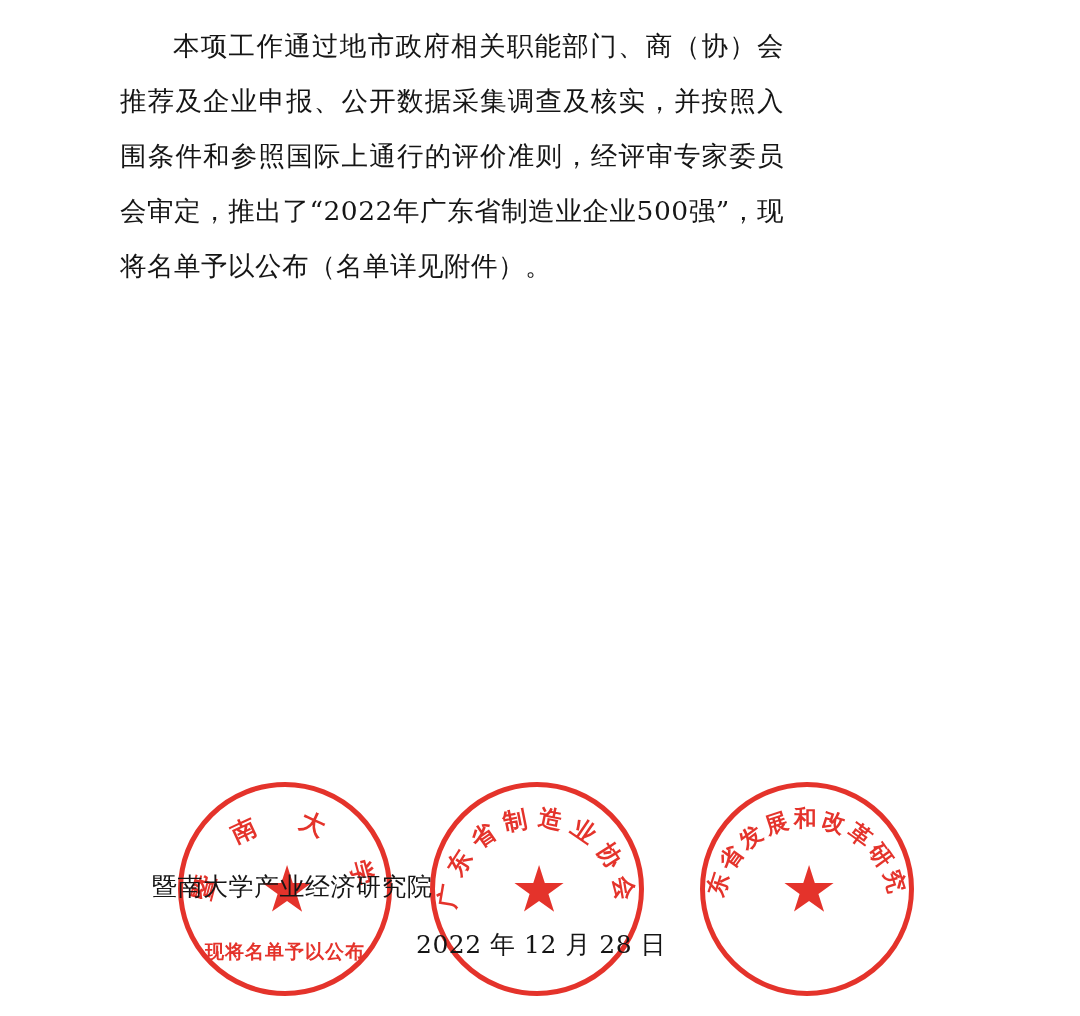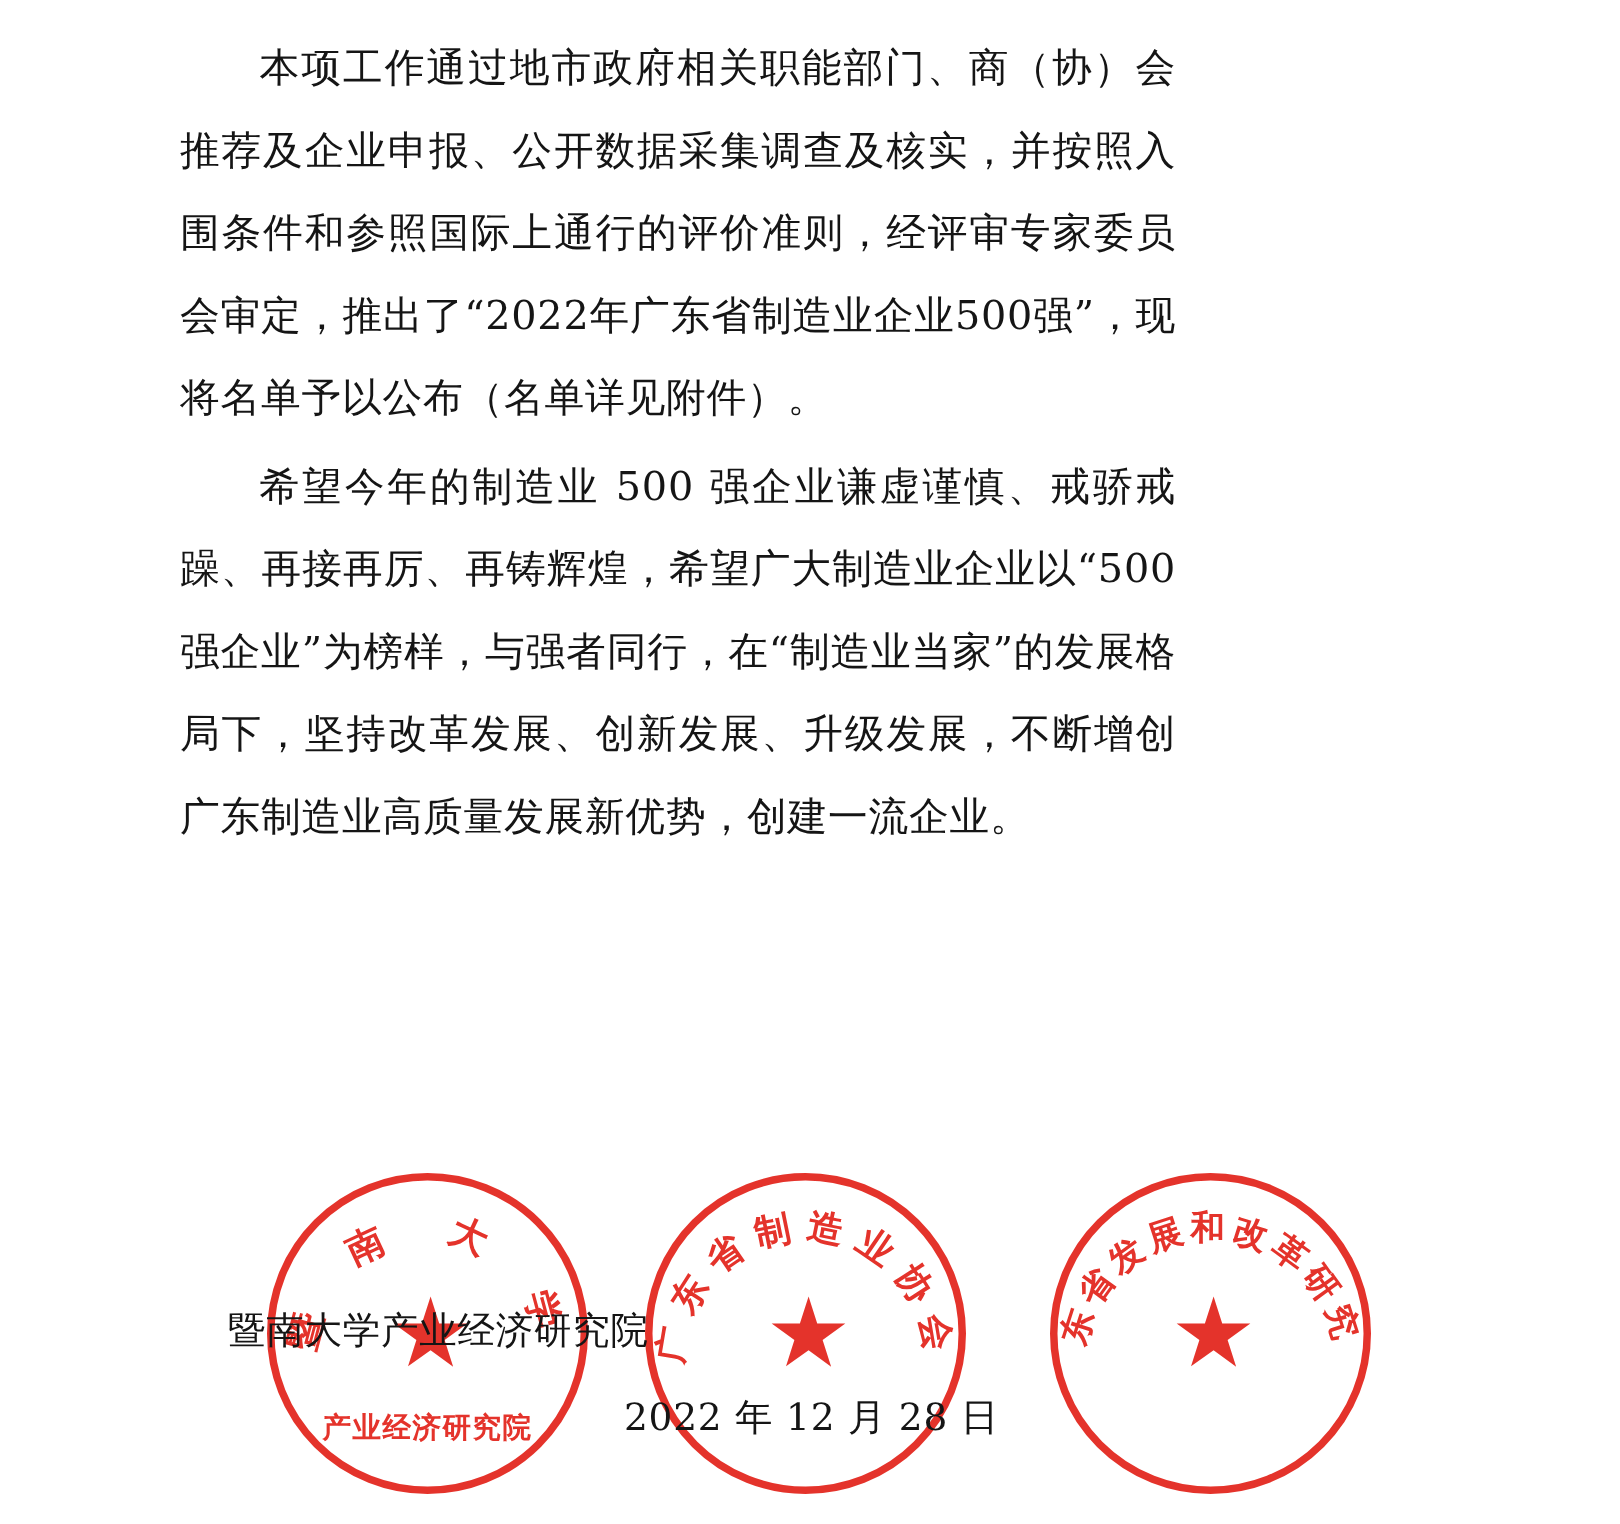--- a/index.html
+++ b/index.html
@@ -109,38 +109,37 @@
   #sig-org-2 { left: 420px; top: 110px; }
   #sig-org-3 { left: 672px; top: 110px; }
   #sig-date  { left: 416px; top: 168px; }
 </style>
 </head>
 <body>
 
 <div class="page">
 
   <p class="para">本项工作通过地市政府相关职能部门、商（协）会推荐及企业申报、公开数据采集调查及核实，并按照入围条件和参照国际上通行的评价准则，经评审专家委员会审定，推出了“2022年广东省制造业企业500强”，现将名单予以公布（名单详见附件）。</p>
-  <p class="para">希望今年的制造业 500 强企业谦虚谨慎、戒骄戒躁、再接再厉、再铸辉煌，希望广大制造业企业以“500 强企业”为榜样，与强者同行，在“制造业当家”的发展格局下，坚持改革发展、创新发展、升级发展，不断增创广东制造业高质量发展新优势，创建一流企业。</p>
 
 
   <div class="sign-area">
 
     <div class="seal" id="seal-jinan">
       <div class="seal-arc-text">
         <svg viewBox="0 0 214 214">
           <defs>
             <path id="arc1" d="M 30,120 A 77,77 0 0 1 184,120" fill="none"></path>
           </defs>
           <text font-size="26" letter-spacing="16">
             <textPath href="#arc1" startOffset="50%" text-anchor="middle">暨 南 大 学</textPath>
           </text>
         </svg>
       </div>
       <div class="seal-inner-star">★</div>
-      <div class="seal-bottom-text">产业经济研究院</div>
+      <div class="seal-bottom-text">现将名单予以公布</div>
     </div>
 
     <div class="seal" id="seal-assoc">
       <div class="seal-arc-text">
         <svg viewBox="0 0 214 214">
           <defs>
             <path id="arc2" d="M 22,126 A 85,85 0 1 1 192,126" fill="none"></path>
           </defs>
           <text font-size="25" letter-spacing="9">
             <textPath href="#arc2" startOffset="50%" text-anchor="middle">广东省制造业协会</textPath>

